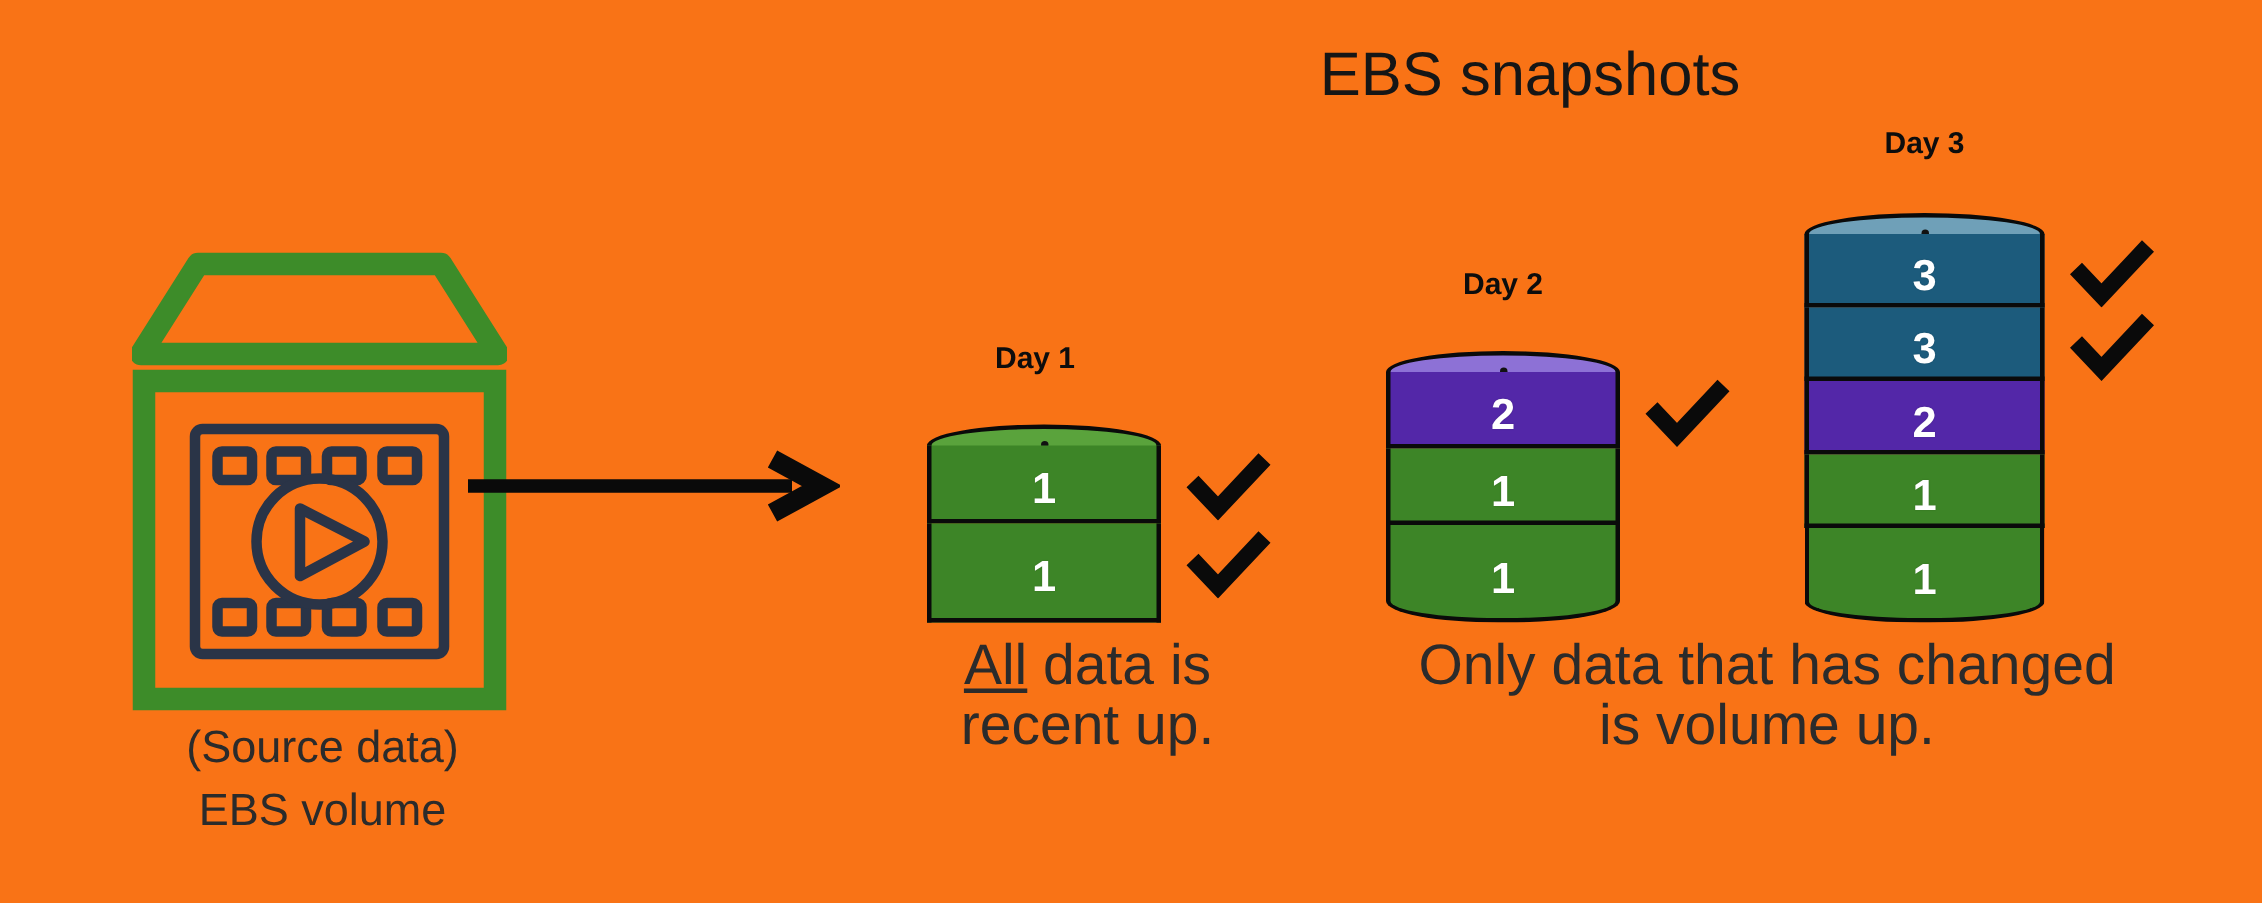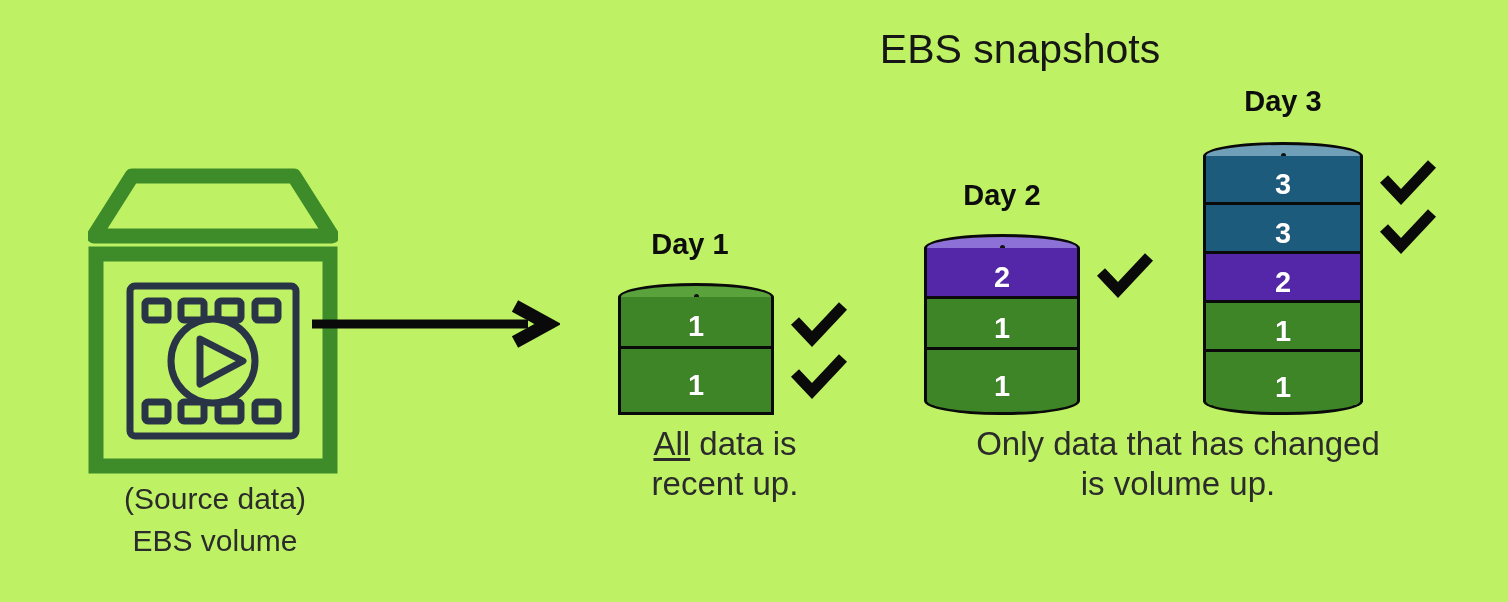--- a/index.html
+++ b/index.html
@@ -7,21 +7,21 @@
     padding: 0;
     background: #ffffff;
   }
   body {
     font-family: "Liberation Sans", sans-serif;
   }
   #canvas {
     position: relative;
     width: 1508px;
     height: 602px;
-    background: #bef264;
+    background: #f97316;
     overflow: hidden;
   }
 
   
   #diagram-title {
     position: absolute;
     left: 820px;
     top: 26px;
     width: 400px;
     text-align: center;
@@ -61,21 +61,21 @@
   }
 
   
   .stack {
     position: absolute;
   }
   .stack-label {
     position: absolute;
     width: 100%;
     text-align: center;
-    font-size: 29px;
+    font-size: 20px;
     font-weight: bold;
     color: #0d0d0d;
     white-space: nowrap;
   }
   .seg {
     position: absolute;
     left: 0;
     box-sizing: border-box;
     border: 3px solid #0a0a0a;
     border-top: none;
@@ -119,21 +119,21 @@
 
   
   .check {
     position: absolute;
   }
 
   
   .caption {
     position: absolute;
     text-align: center;
-    font-size: 33px;
+    font-size: 38px;
     line-height: 40px;
     color: #2b2b2b;
   }
   #caption-day1 {
     left: 590px;
     top: 424px;
     width: 270px;
   }
   #caption-days23 {
     left: 888px;

